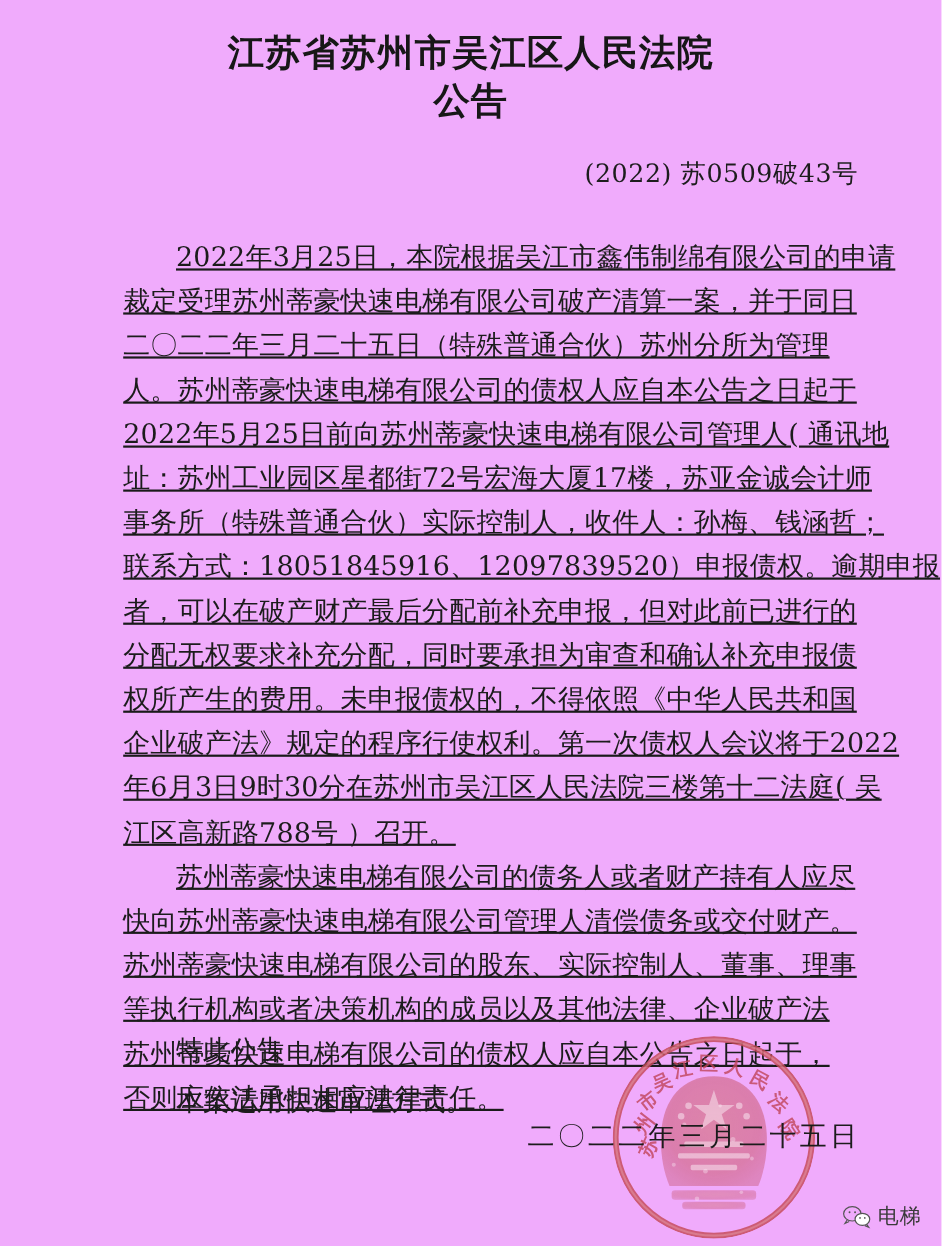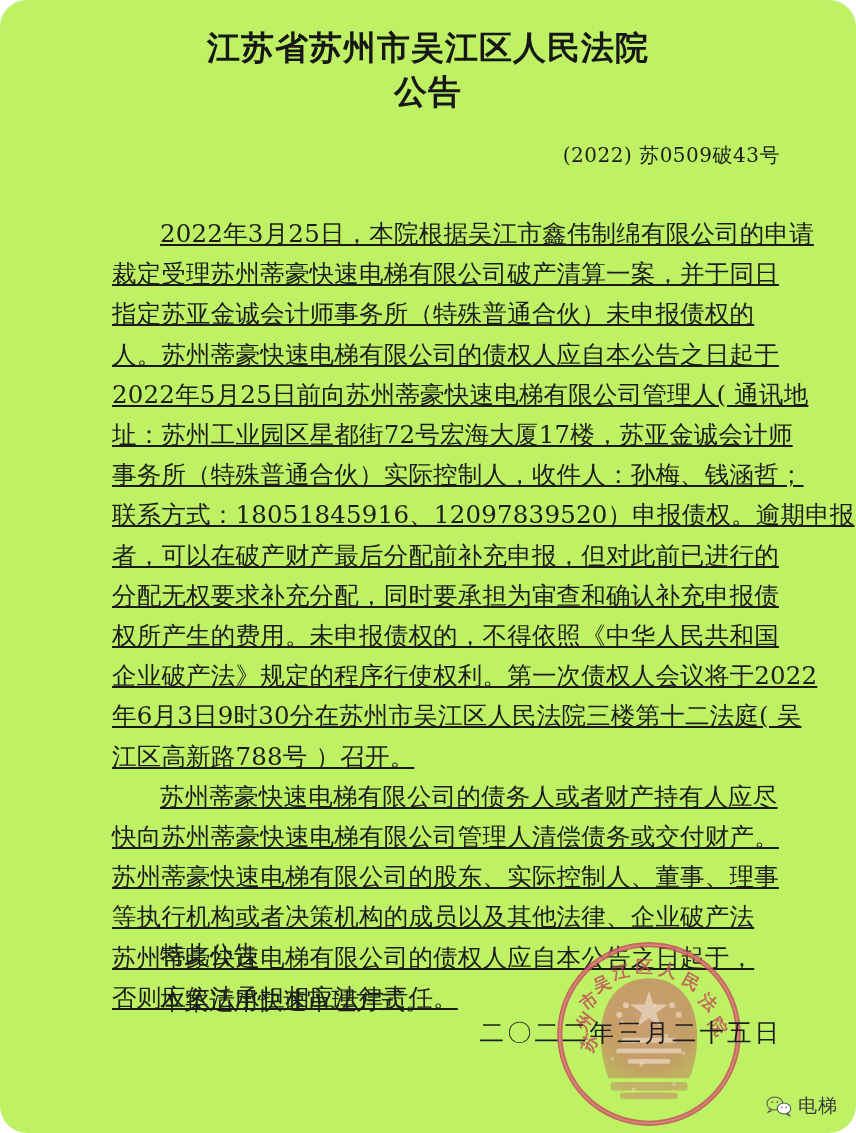--- a/index.html
+++ b/index.html
@@ -13,22 +13,21 @@
     position: relative;
     overflow: hidden;
     font-family: "DejaVu Serif", "Liberation Serif", serif;
     color: #1a1a1a;
   }
 
   
   .page {
     position: absolute;
     inset: 0;
-    background: #bef264;
-    border-radius: 27px;
+    background: #f0abfc;
   }
 
   
   .doc-header {
     position: absolute;
     top: 26px;
     left: 0;
     width: 856px;
     text-align: center;
   }
@@ -40,21 +39,21 @@
     line-height: 1.33;
     color: #171717;
     white-space: nowrap;
   }
 
   
   .case-no {
     position: absolute;
     top: 142px;
     right: 76px;
-    font-size: 20px;
+    font-size: 23px;
     letter-spacing: 0.5px;
     color: #1d1d1d;
     white-space: nowrap;
   }
 
   
   .body-block {
     position: absolute;
     top: 214px;
     left: 112px;
@@ -153,21 +152,21 @@
     <div class="doc-title-line">公告</div>
   </div>
 
   <div class="case-no">(2022) 苏0509破43号</div>
 
   <div class="body-block">
 
     <div class="para justify">
       <span class="line indent">2022年3月25日，本院根据吴江市鑫伟制绵有限公司的申请</span>
       <span class="line">裁定受理苏州蒂豪快速电梯有限公司破产清算一案，并于同日</span>
-      <span class="line">指定苏亚金诚会计师事务所（特殊普通合伙）未申报债权的</span>
+      <span class="line">二〇二二年三月二十五日（特殊普通合伙）苏州分所为管理</span>
       <span class="line">人。苏州蒂豪快速电梯有限公司的债权人应自本公告之日起于</span>
       <span class="line">2022年5月25日前向苏州蒂豪快速电梯有限公司管理人( 通讯地</span>
       <span class="line">址：苏州工业园区星都街72号宏海大厦17楼，苏亚金诚会计师</span>
       <span class="line">事务所（特殊普通合伙）实际控制人，收件人：孙梅、钱涵哲；</span>
       <span class="line">联系方式：18051845916、12097839520）申报债权。逾期申报</span>
       <span class="line">者，可以在破产财产最后分配前补充申报，但对此前已进行的</span>
       <span class="line">分配无权要求补充分配，同时要承担为审查和确认补充申报债</span>
       <span class="line">权所产生的费用。未申报债权的，不得依照《中华人民共和国</span>
       <span class="line">企业破产法》规定的程序行使权利。第一次债权人会议将于2022</span>
       <span class="line">年6月3日9时30分在苏州市吴江区人民法院三楼第十二法庭( 吴</span>

